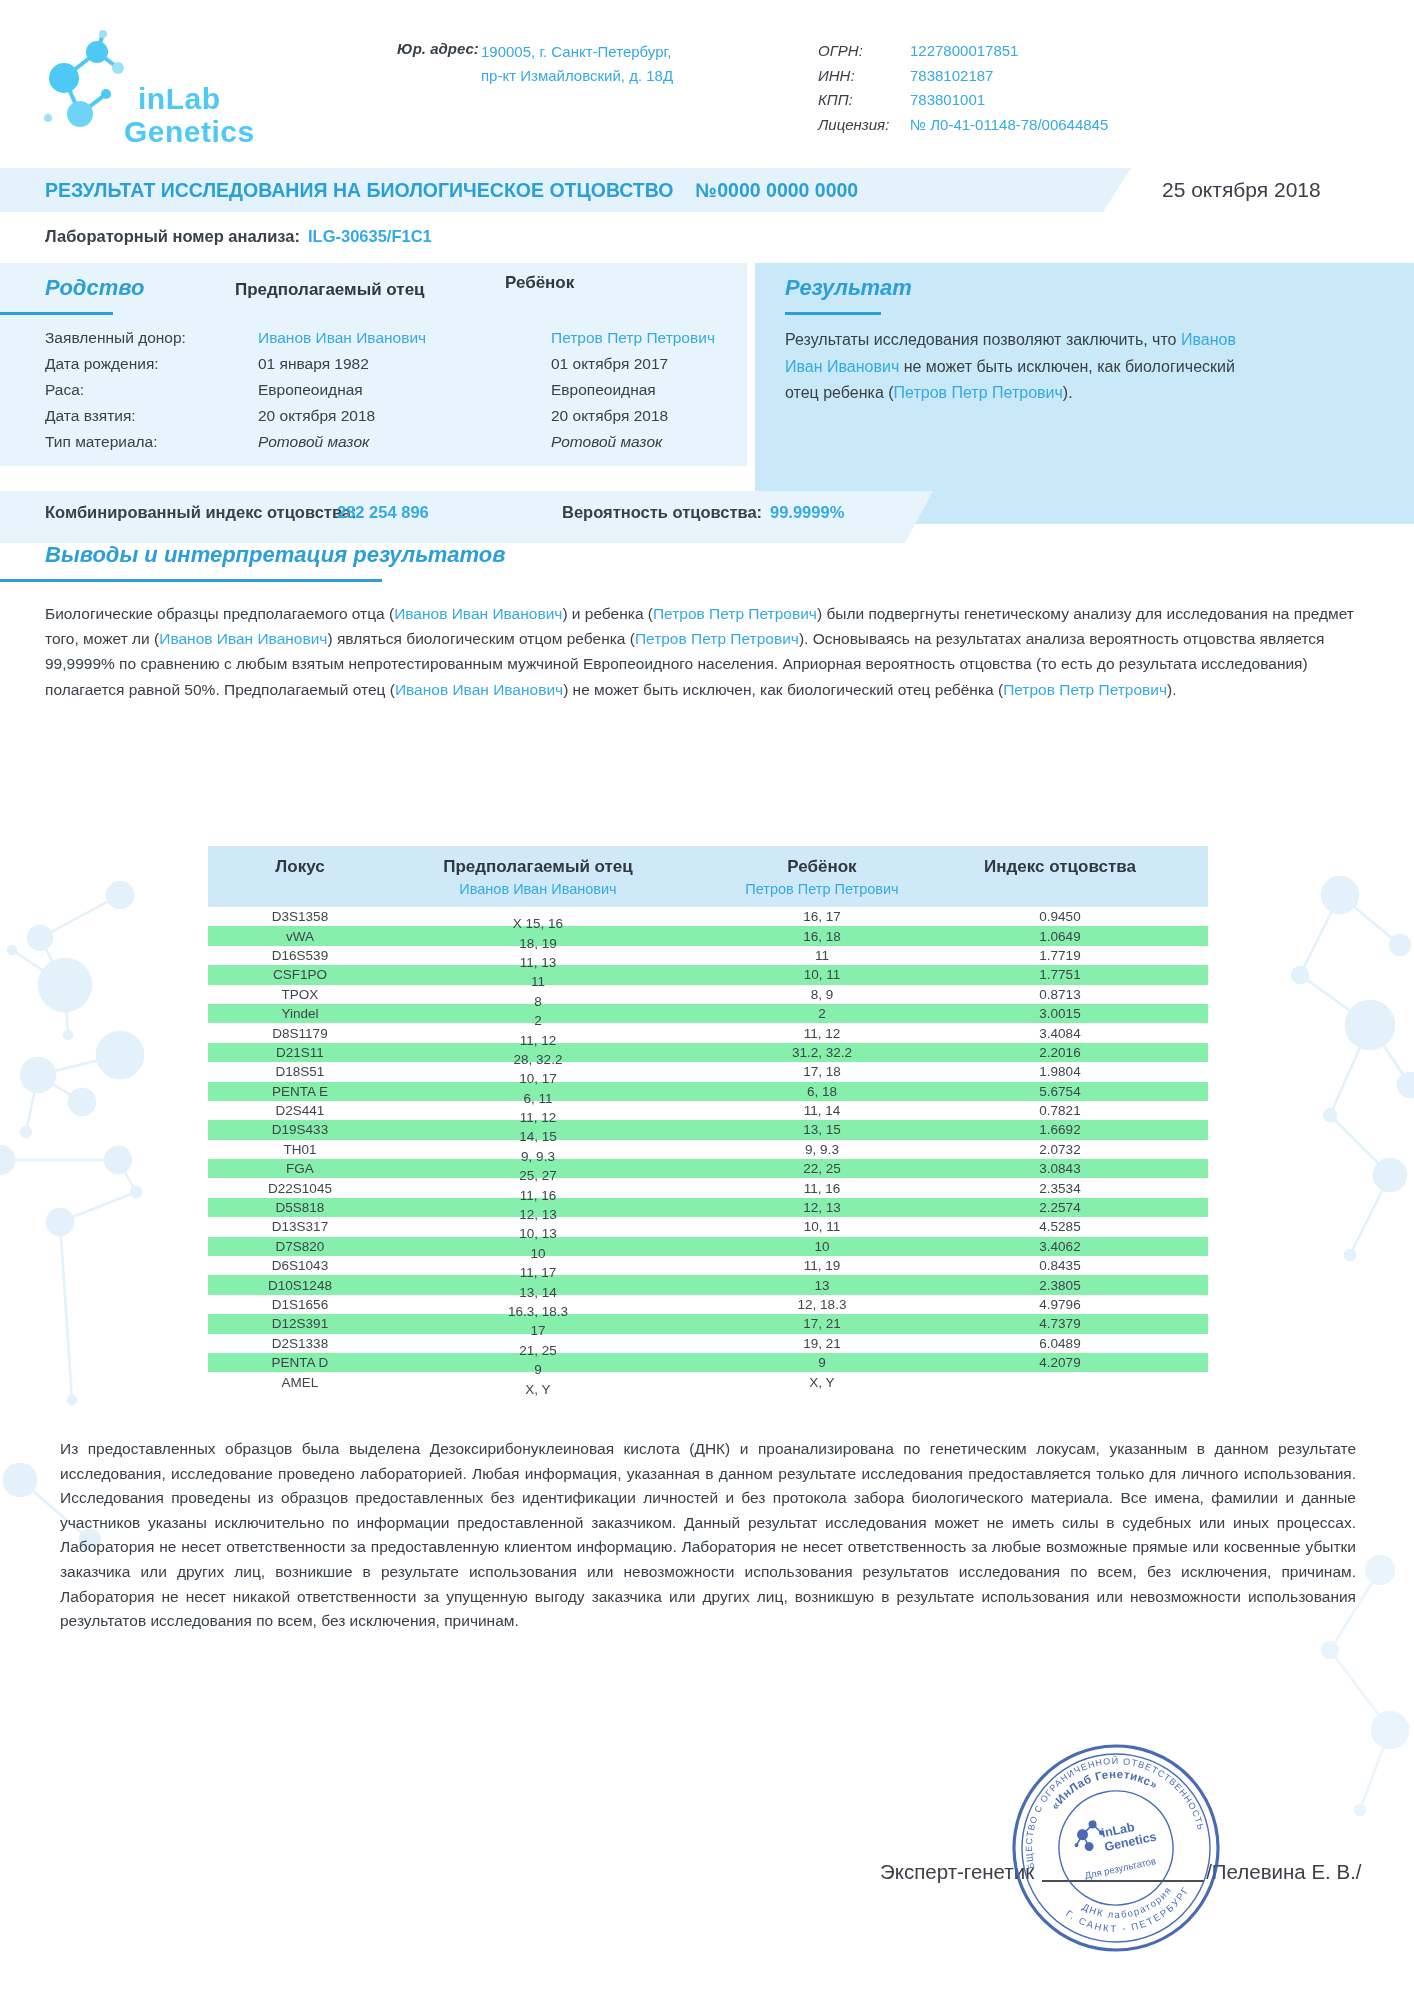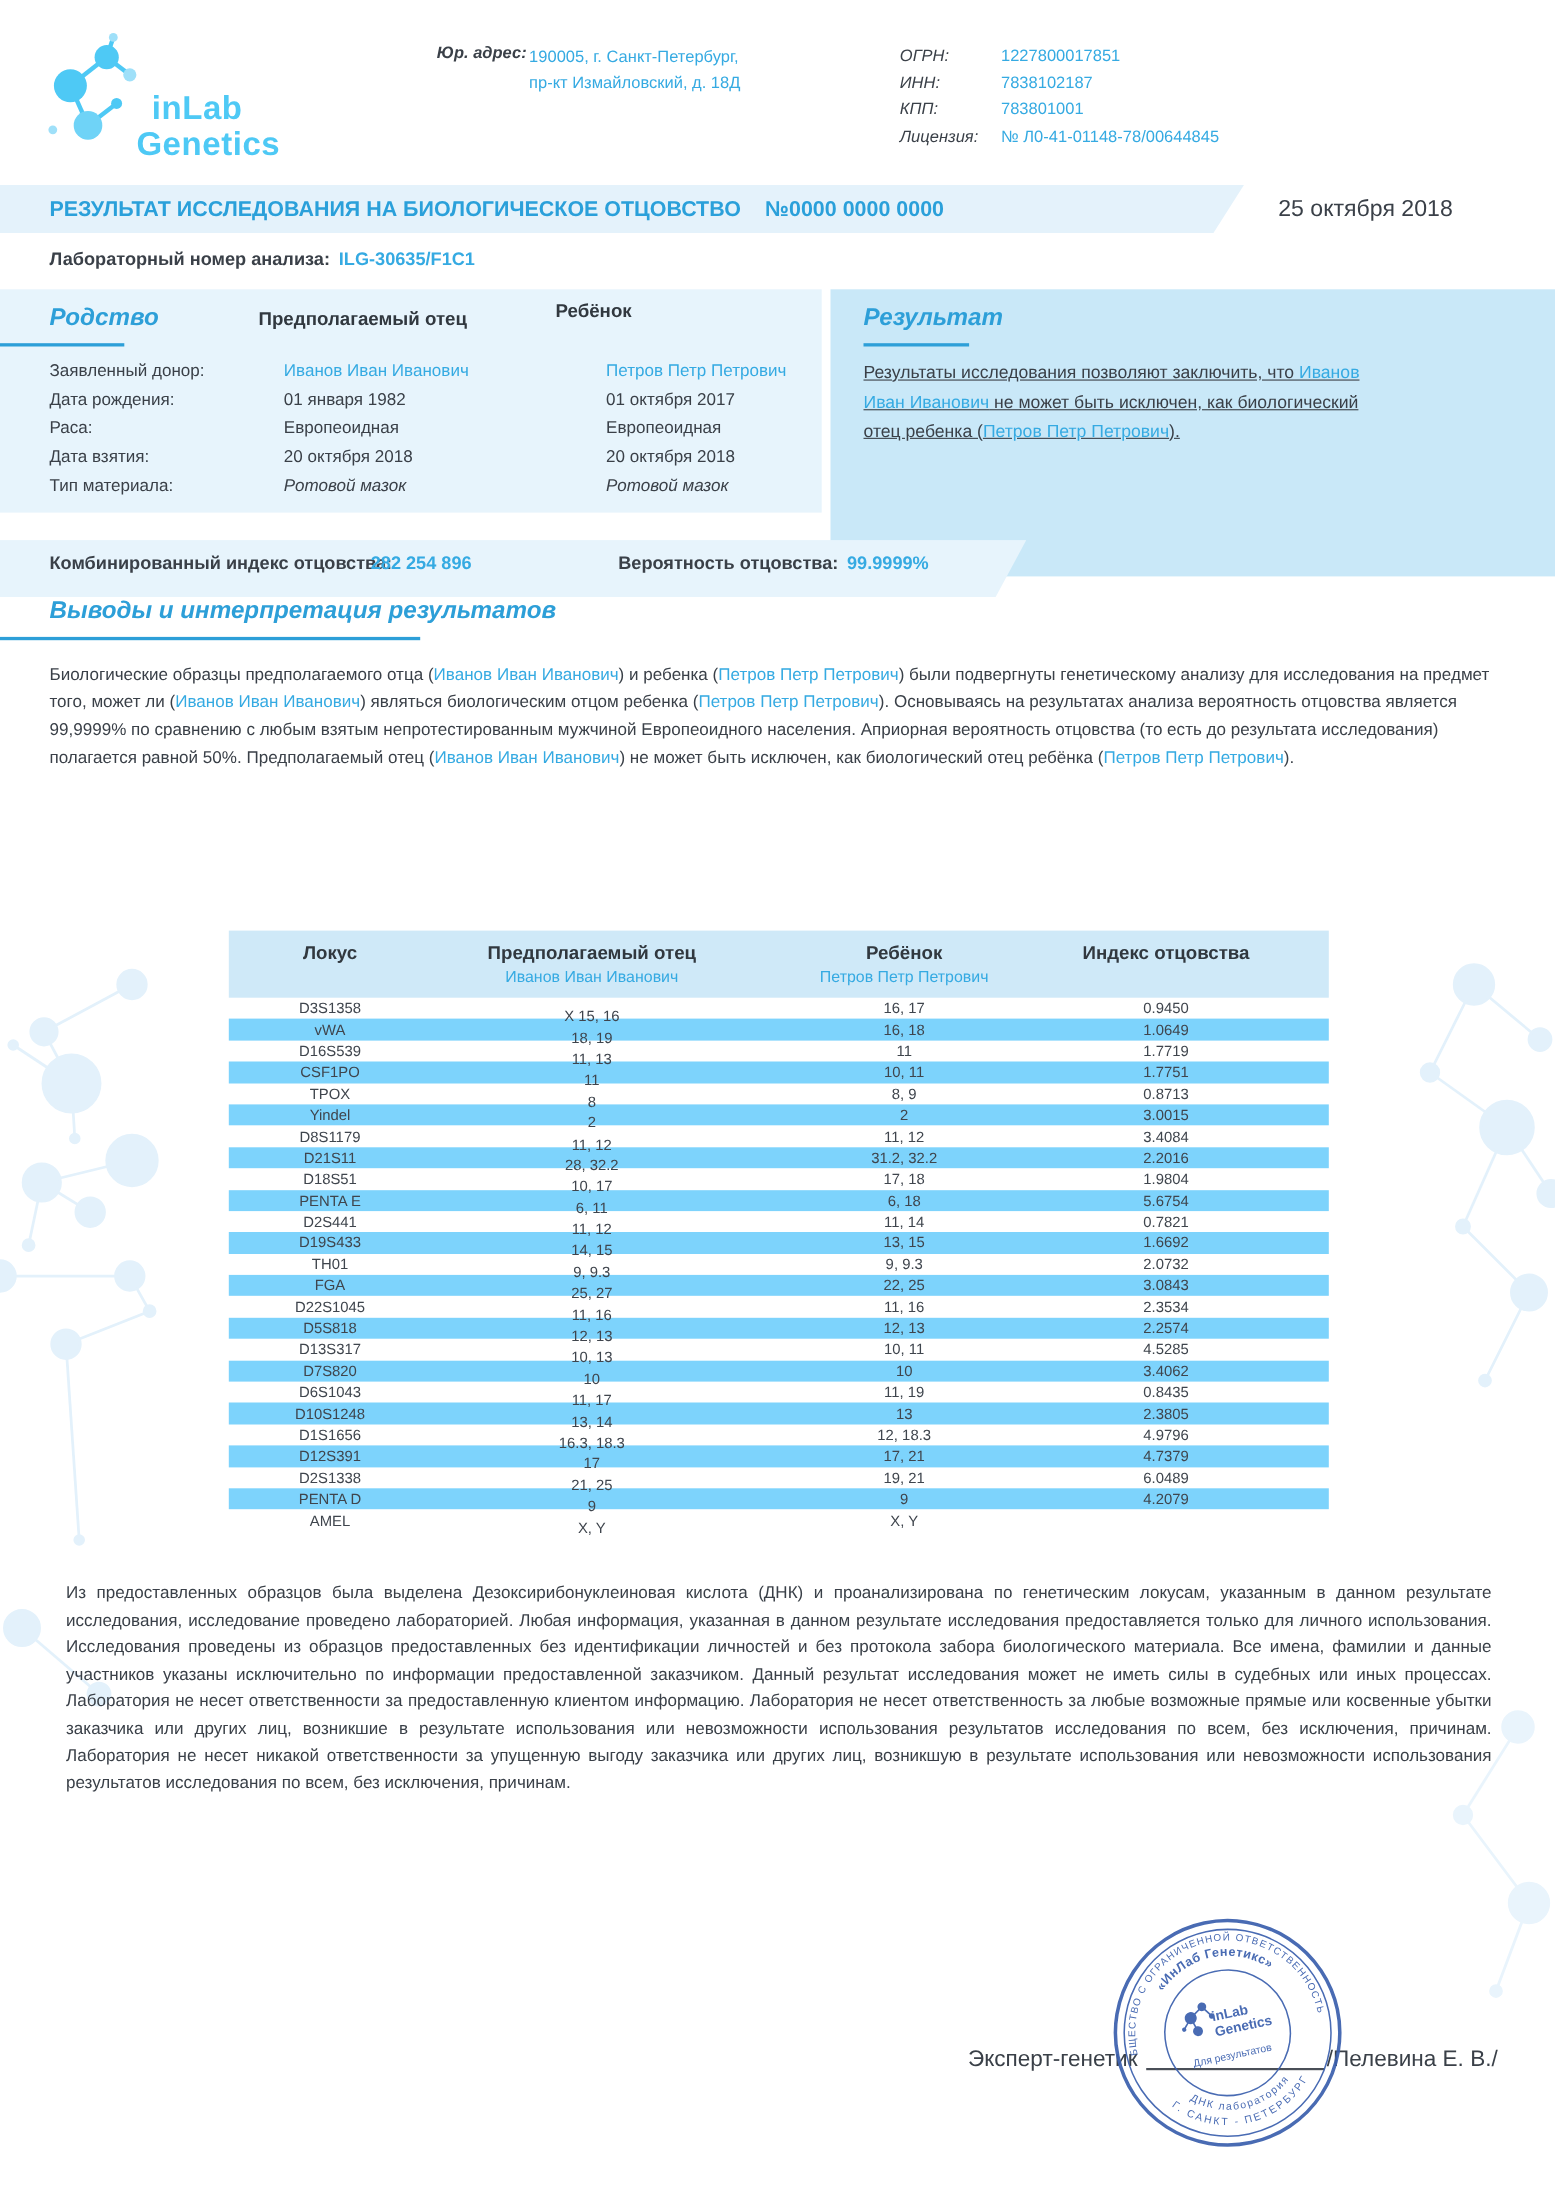--- a/index.html
+++ b/index.html
@@ -37,41 +37,41 @@
   .kin-underline{position:absolute;left:0;top:49px;width:113px;height:3px;background:#2d9fd8;}
   .kin-h-father{position:absolute;left:235px;top:17px;font-size:17px;font-weight:bold;color:#31383f;}
   .kin-h-child{position:absolute;left:505px;top:10px;font-size:17px;font-weight:bold;color:#31383f;}
   .k-rows{position:absolute;left:45px;top:62px;width:690px;}
   .k-row{display:grid;grid-template-columns:190px 270px 1fr;height:26px;align-items:center;font-size:15.5px;gap:23px;}
 
   
   .result-box{left:755px;top:263px;width:659px;height:261px;background:#c9e8f8;}
   .res-title{position:absolute;left:30px;top:12px;}
   .res-underline{position:absolute;left:30px;top:49px;width:96px;height:3px;background:#2d9fd8;}
-  .res-text{position:absolute;left:30px;top:64px;width:478px;font-size:16px;line-height:26.5px;color:#3a4048;text-decoration:underline;}
+  .res-text{position:absolute;left:30px;top:64px;width:478px;font-size:16px;line-height:26.5px;color:#3a4048;}
 
   
   .combined-band{left:0;top:491px;width:933px;height:52px;background:#e7f4fc;}
   .combined-band{clip-path:polygon(0 0,933px 0,905px 100%,0 100%);}
   .cb-span{position:absolute;top:0;line-height:43px;font-size:16.5px;font-weight:bold;white-space:nowrap;}
   .ci-label{left:45px;} .ci-value{left:337px;color:#35aae2;}
   .cp-label{left:562px;} .cp-value{left:770px;color:#35aae2;}
 
   .concl-title{left:45px;top:542px;}
   .concl-underline{left:0;top:579px;width:382px;height:3px;background:#2d9fd8;}
   .concl-text{left:45px;top:601px;width:1326px;font-size:15.5px;line-height:25.2px;color:#3a4048;}
 
   
   .t-wrap{left:208px;top:846px;width:1000px;}
   .t-head{height:61px;background:#cfe9f8;display:grid;grid-template-columns:184px 292px 276px 200px 48px;}
   .t-hcell{text-align:center;padding-top:11px;}
   .t-hmain{font-size:17px;font-weight:bold;color:#31383f;}
   .t-hsub{font-size:14.5px;color:#35aae2;margin-top:4px;}
   .t-row{display:grid;grid-template-columns:184px 292px 276px 200px 48px;height:19.4px;font-size:13.5px;color:#3f454d;}
-  .t-row.alt{background:#7dd3fc;}
+  .t-row.alt{background:#86efac;}
   .t-cell{display:flex;align-items:center;justify-content:center;white-space:nowrap;}
   .t-father{transform:translateY(7px);}
 
   
   .disclaimer{left:60px;top:1437px;width:1296px;font-size:15.5px;line-height:24.6px;text-align:justify;color:#3a4048;}
 
   
   .sig{left:880px;top:1856px;display:flex;align-items:flex-end;font-size:20.5px;color:#3a4048;white-space:nowrap;}
   .sig-line{display:inline-block;width:162px;border-bottom:2px solid #4a4f57;height:24px;margin:0 2px 2px 8px;}
   .stamp{left:1008px;top:1740px;transform:rotate(-12deg);opacity:.92;}

